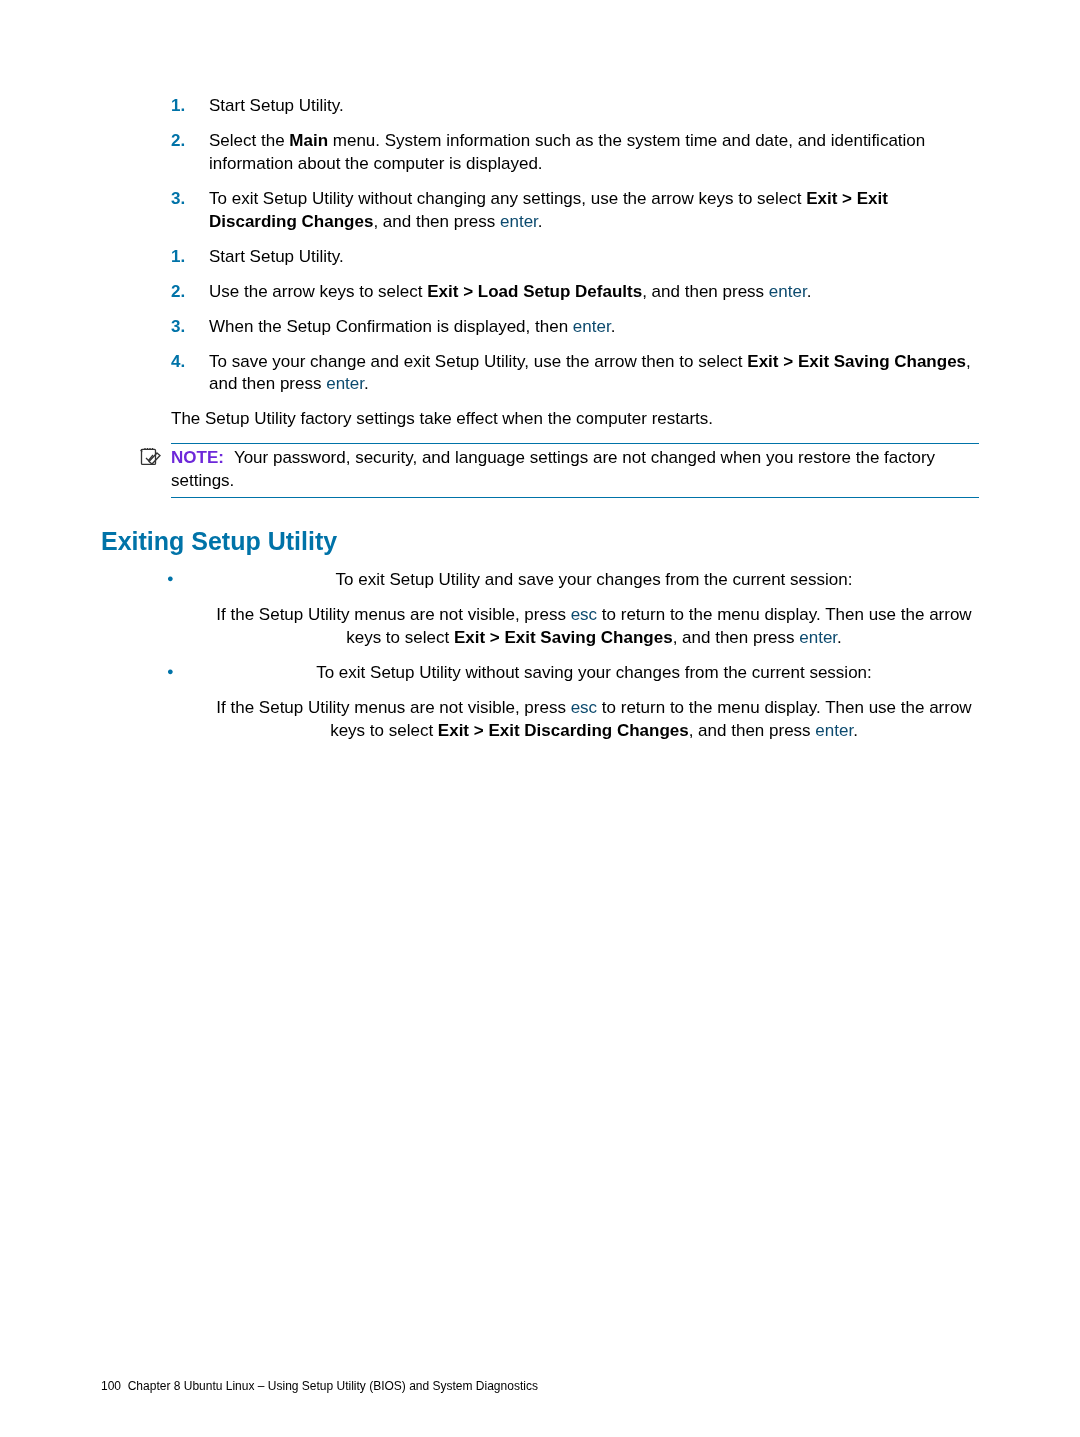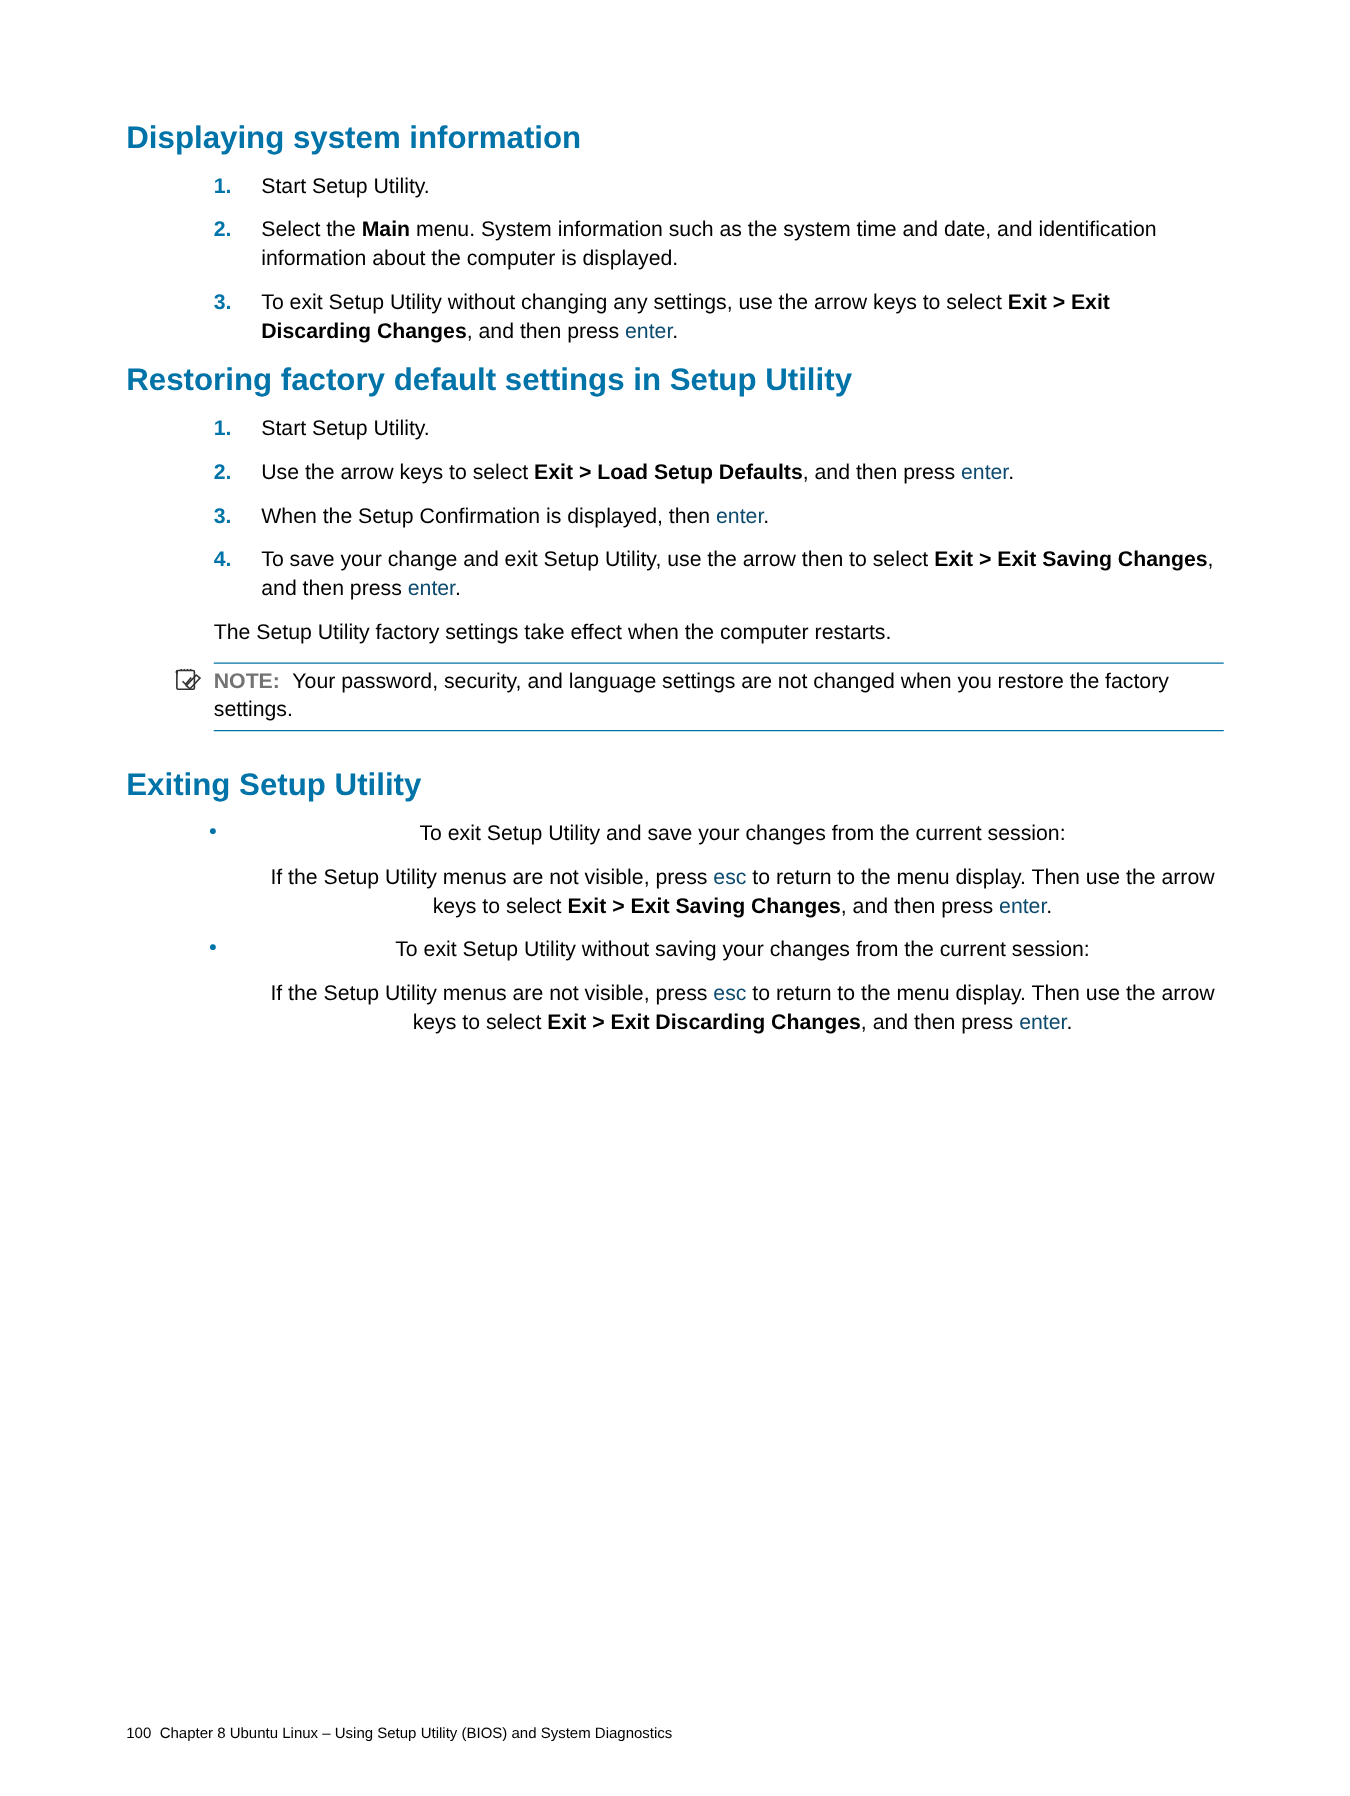--- a/index.html
+++ b/index.html
@@ -81,56 +81,54 @@
     padding: 3px 0 4px 0;
     position: relative;
     line-height: 1.35;
   }
   .note-icon {
     position: absolute;
     left: -32px;
     top: 4px;
   }
   .note-label {
-    color: #737373;
+    color: #6d28d9;
     font-weight: bold;
     margin-right: 10px;
   }
   .key { color: #0c4a6e; }
   .bold { font-weight: bold; }
   .footer {
     position: absolute;
     bottom: 44px;
     left: 101px;
     right: 101px;
     font-size: 12px;
   }
 </style>
 </head>
 <body>
 
 <div class="page">
 
-  <h2 class="section-heading">Displaying system information</h2>
   <ol class="numbered">
     <li>
       <span class="num">1.</span>
       <span>Start Setup Utility.</span>
     </li>
     <li>
       <span class="num">2.</span>
       <span>Select the </span><span class="bold">Main</span><span> menu. System information such as the system time and date, and identification information about the computer is displayed.</span>
     </li>
     <li>
       <span class="num">3.</span>
       <span>To exit Setup Utility without changing any settings, use the arrow keys to select </span><span class="bold">Exit &gt; Exit Discarding Changes</span><span>, and then press </span><span class="key">enter</span><span>.</span>
     </li>
   </ol>
 
-  <h2 class="section-heading">Restoring factory default settings in Setup Utility</h2>
   <ol class="numbered">
     <li>
       <span class="num">1.</span>
       <span>Start Setup Utility.</span>
     </li>
     <li>
       <span class="num">2.</span>
       <span>Use the arrow keys to select </span><span class="bold">Exit &gt; Load Setup Defaults</span><span>, and then press </span><span class="key">enter</span><span>.</span>
     </li>
     <li>

